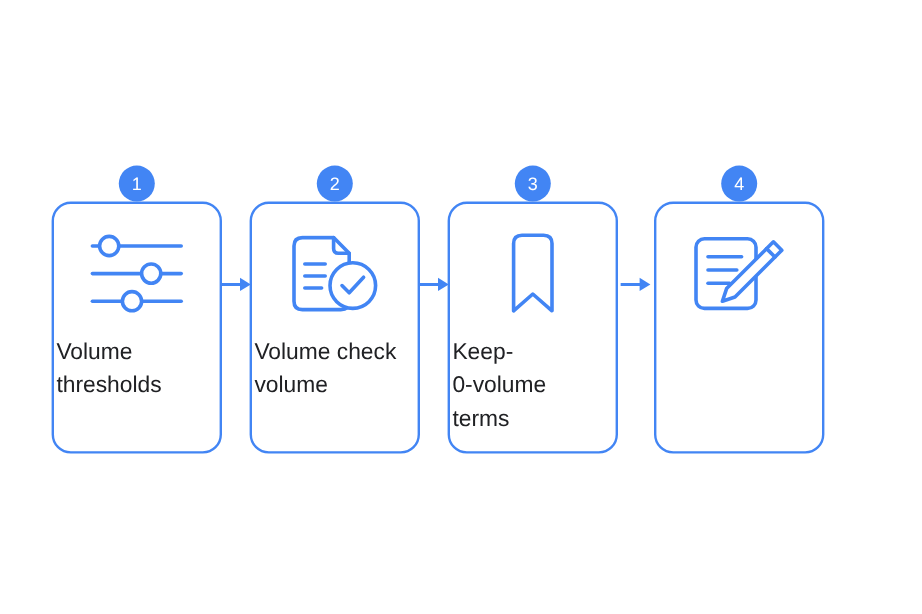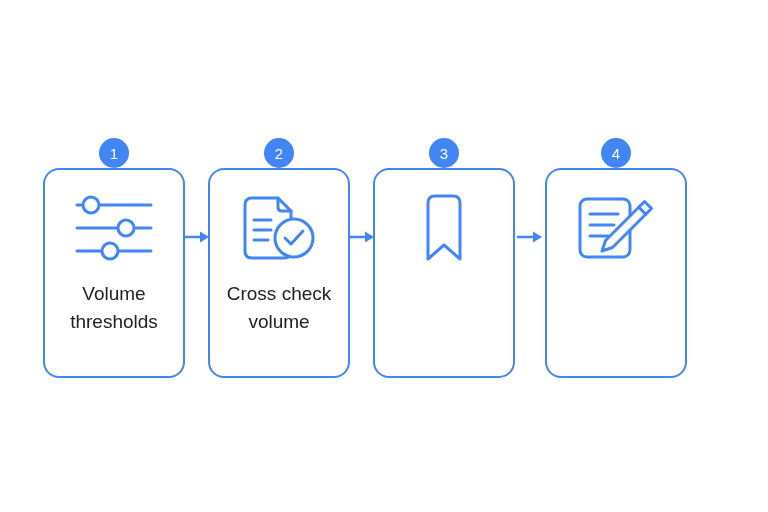--- a/index.html
+++ b/index.html
@@ -59,21 +59,20 @@
     height: 72px;
     display: flex;
     align-items: center;
     justify-content: center;
     color: var(--accent);
     z-index: 1;
   }
   .label {
     position: absolute;
     top: 112px; left: 4px; right: 4px;
-    text-align: center;
     font-size: 19px;
     line-height: 28px;
     color: var(--text);
     white-space: pre-line;
     z-index: 1;
   }
   .arrow {
     position: absolute;
     top: 229px;
     width: 26px; height: 16px;
@@ -119,39 +118,42 @@
       <svg width="76" height="64" viewBox="0 0 76 64" fill="none" stroke="currentColor" stroke-width="3" stroke-linejoin="round" stroke-linecap="round">
         <path d="M37 2 H11 Q4 2 4 9 V55 Q4 62 11 62 H43 Q50 62 50 55 V15 Z"></path>
         <path d="M37 2 V11 Q37 15 41 15 H50"></path>
         <line x1="13" y1="24" x2="30" y2="24"></line>
         <line x1="13" y1="34" x2="30" y2="34"></line>
         <line x1="13" y1="44" x2="27" y2="44"></line>
         <circle cx="53" cy="42" r="19" fill="#fff"></circle>
         <path d="M44 42 L50 48 L62 35"></path>
       </svg>
     </div>
-    <div class="label">Cross check
+    <div class="label">Volume check
 volume</div>
   </div>
 
   <div class="arrow arrow-2">
     <svg width="26" height="16" viewBox="0 0 26 16" fill="none">
       <line x1="0" y1="8" x2="17" y2="8" stroke="currentColor" stroke-width="2.5"></line>
       <polygon points="16,2.5 25,8 16,13.5" fill="currentColor"></polygon>
     </svg>
   </div>
 
   <div class="step step-3">
     <div class="badge">3</div>
     <div class="card"></div>
     <div class="icon-wrap">
       <svg width="40" height="68" viewBox="0 0 40 68" fill="none" stroke="currentColor" stroke-width="3" stroke-linejoin="round" stroke-linecap="round">
         <path d="M4 9 Q4 2 11 2 H29 Q36 2 36 9 V65 L20 51 4 65 Z"></path>
       </svg>
     </div>
+    <div class="label">Keep-
+0-volume
+terms</div>
   </div>
 
   <div class="arrow arrow-3">
     <svg width="26" height="16" viewBox="0 0 26 16" fill="none">
       <line x1="0" y1="8" x2="17" y2="8" stroke="currentColor" stroke-width="2.5"></line>
       <polygon points="16,2.5 25,8 16,13.5" fill="currentColor"></polygon>
     </svg>
   </div>
 
   <div class="step step-4">

